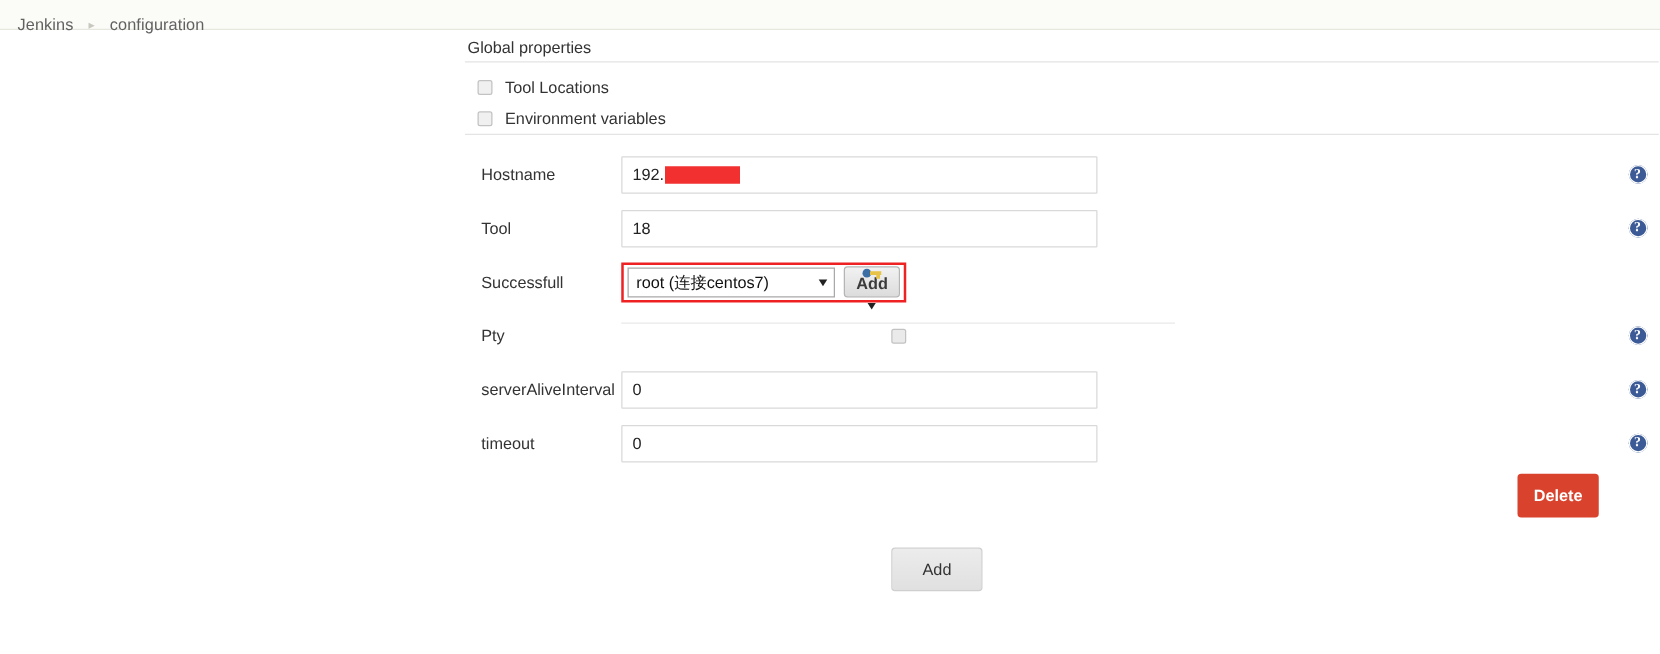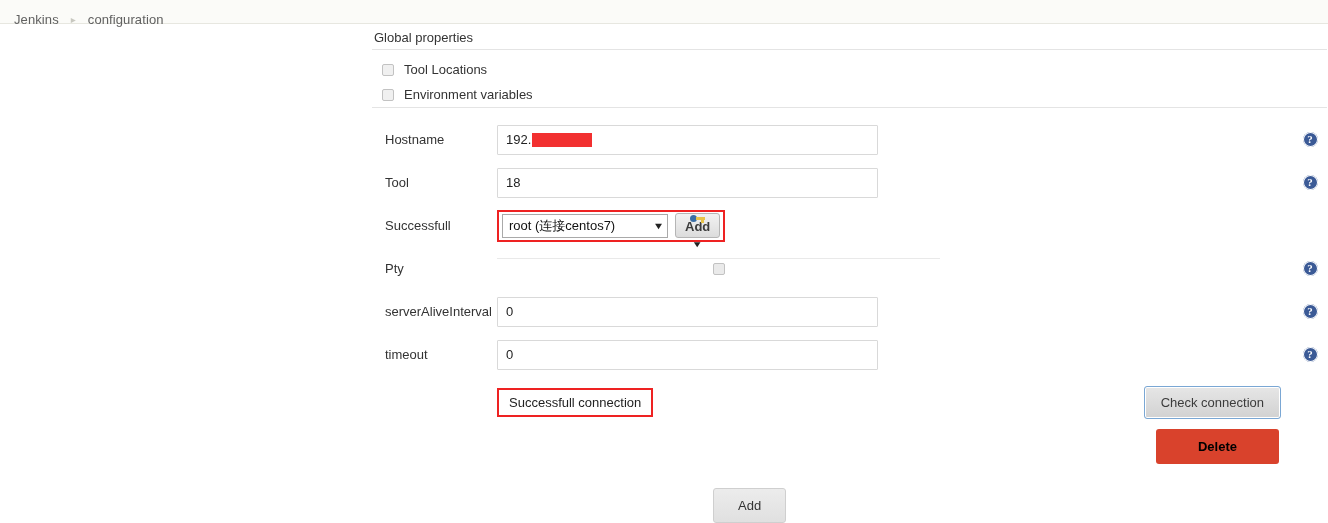--- a/index.html
+++ b/index.html
@@ -292,26 +292,26 @@
   }
 
   .delete-row {
     display: flex;
     justify-content: flex-end;
     padding-right: 48px;
     margin-top: 3px;
   }
   .delete-btn {
     background: #d9422c;
-    color: #000000;
+    color: #ffffff;
     font-weight: bold;
     font-size: 13px;
     border: none;
     border-radius: 3px;
-    padding: 10px 42px;
+    padding: 10px 13px;
     cursor: pointer;
     font-family: "Liberation Sans", sans-serif;
   }
 
   .add-row {
     margin-top: 24px;
     margin-left: 713px;
   }
   .add-btn {
     background: linear-gradient(#ececec, #e0e0e0);
@@ -430,27 +430,20 @@
           <div class="fctrl">
             <div class="text-input">
               <span>0</span>
             </div>
           </div>
           <div class="fhelp">
             <span class="help-icon">?</span>
           </div>
         </div>
 
-        <div class="result-row">
-          <div class="result-spacer"></div>
-          <div class="result-ctrl">
-            <div class="status-box">Successfull connection</div>
-            <button class="check-btn">Check connection</button>
-          </div>
-        </div>
 
         <div class="delete-row">
           <button class="delete-btn">Delete</button>
         </div>
 
       </div>
     </div>
   </div>
 
   <div class="add-row">

